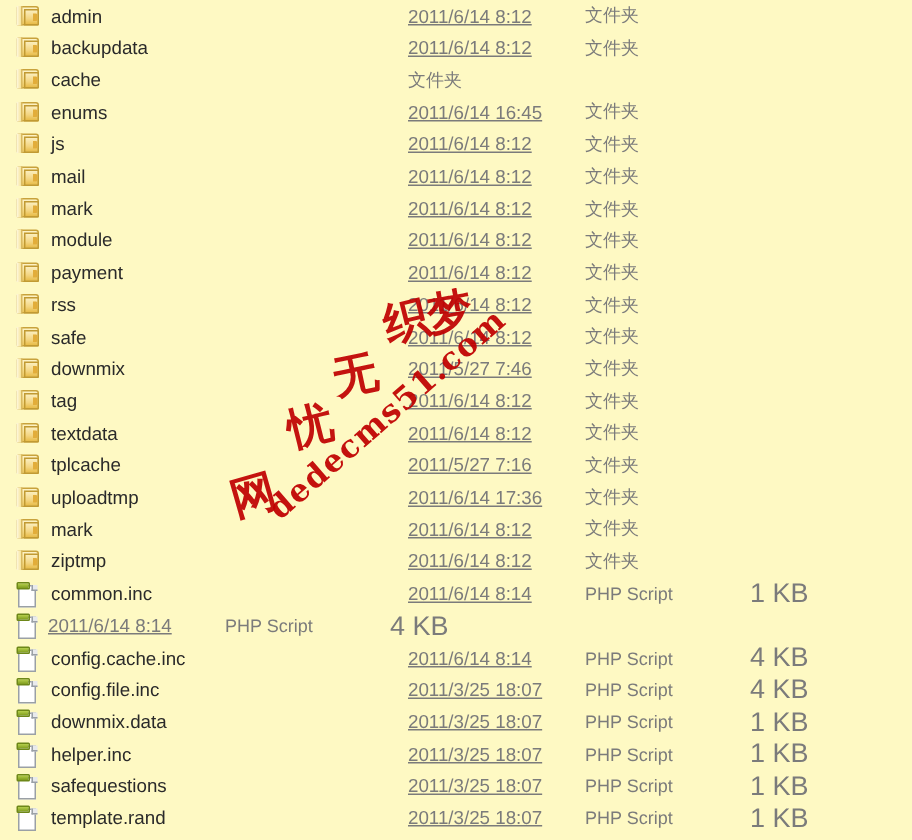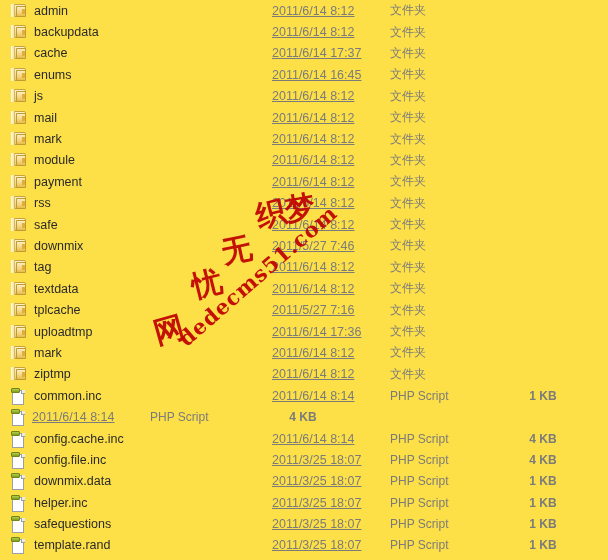--- a/index.html
+++ b/index.html
@@ -13,21 +13,21 @@
     height: 560px;
     overflow: hidden;
     font-family: "Liberation Sans", "DejaVu Sans", sans-serif;
     -webkit-font-smoothing: antialiased;
   }
 
   #explorer-list {
     position: relative;
     width: 608px;
     height: 560px;
-    background: #fde047;
+    background: #fef9c3;
   }
 
   .file-row {
     position: relative;
     display: flex;
     align-items: center;
     height: 21.4px;
     padding-left: 10px;
     box-sizing: border-box;
     white-space: nowrap;
@@ -152,25 +152,24 @@
   .col-type {
     width: 110px;
     min-width: 110px;
     font-size: 12px;
     color: #7b7b7b;
     box-sizing: border-box;
   }
   .col-size {
     width: 86px;
     min-width: 86px;
-    font-size: 12px;
+    font-size: 18px;
     color: #7b7b7b;
-    text-align: center;
-    box-sizing: border-box;
-    font-weight: bold;
+    text-align: left;
+    box-sizing: border-box;
   }
 
   
   #watermark {
     position: absolute;
     left: 182px;
     top: 188px;
     width: 200px;
     height: 180px;
     pointer-events: none;
@@ -249,21 +248,20 @@
       <div class="file-row">
         <span class="icon-cell">
           <span class="folder-icon">
             <span class="fi-back"></span>
             <span class="fi-front"></span>
             <span class="fi-tab"></span>
             <span class="fi-spine"></span>
           </span>
         </span>
         <span class="col-name">cache</span>
-        <span class="col-date">2011/6/14 17:37</span>
         <span class="col-type">文件夹</span>
         <span class="col-size"></span>
       </div>
       <div class="file-row">
         <span class="icon-cell">
           <span class="folder-icon">
             <span class="fi-back"></span>
             <span class="fi-front"></span>
             <span class="fi-tab"></span>
             <span class="fi-spine"></span>

